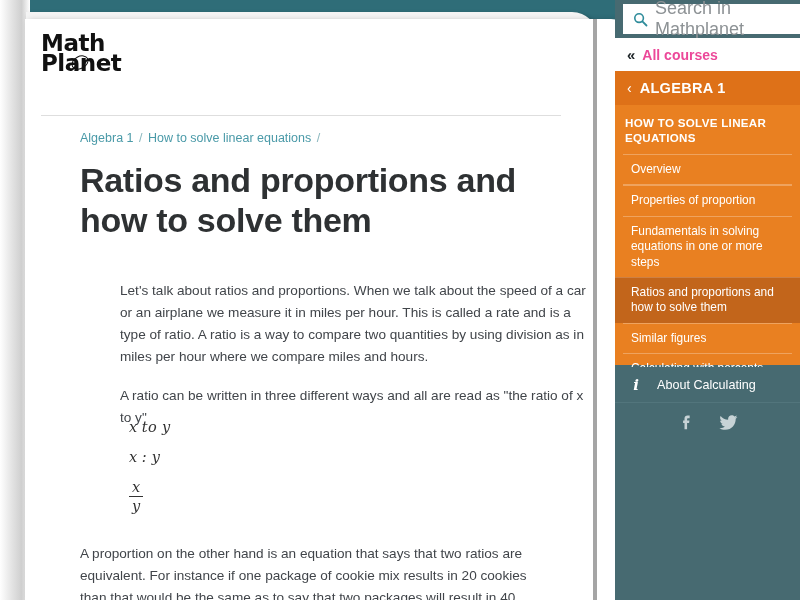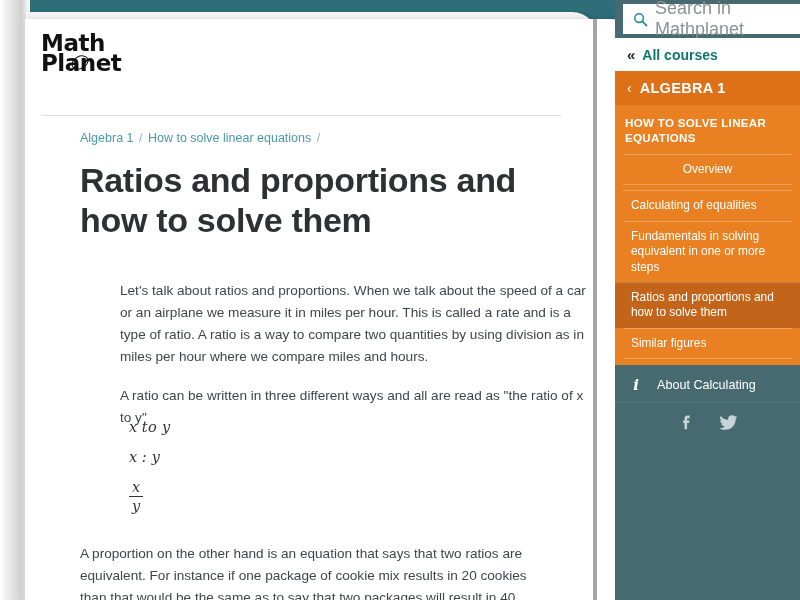--- a/index.html
+++ b/index.html
@@ -125,21 +125,21 @@
   }
   .search-icon { flex: none; width: 15px; height: 15px; margin-right: 7px; }
   .search-ph { font-size: 18px; color: #8d9295; }
 
   .all-courses {
     position: absolute; left: 0; top: 38px; width: 185px; height: 33px;
     background: #ffffff;
     display: flex; align-items: center; padding-left: 12px;
   }
   .all-courses .chev { font-size: 15px; color: #1d2427; font-weight: bold; margin-right: 7px; }
-  .all-courses .lbl { font-size: 14px; font-weight: bold; color: #0f766e; }
+  .all-courses .lbl { font-size: 14px; font-weight: bold; color: #ec4899; }
 
   .course-head {
     position: absolute; left: 0; top: 71px; width: 185px; height: 34px;
     background: #de7118;
     display: flex; align-items: center; padding-left: 12px;
   }
   .course-head .chev { font-size: 14px; color: #ffffff; margin-right: 8px; }
   .course-head .lbl {
     font-size: 14.5px; font-weight: bold; color: #ffffff; letter-spacing: 0.3px;
   }
@@ -153,24 +153,22 @@
     font-size: 11.6px; font-weight: bold; color: #ffffff;
     line-height: 1.28; letter-spacing: 0.3px;
   }
   .menu-items { padding: 5px 8px 0 8px; }
   .m-item {
     font-size: 11.9px; color: #ffffff;
     padding: 7px 8px; line-height: 1.3;
     border-top: 1px solid rgba(255,255,255,0.28);
   }
   .m-item.overview {
-    text-align: center;
     border-top: 1px solid rgba(255,255,255,0.28);
     border-bottom: 1px solid rgba(255,255,255,0.28);
-    margin-bottom: 5px;
   }
   .m-item.active {
     background: #c2651b;
     margin-left: -8px; padding-left: 16px;
     margin-right: -8px; padding-right: 8px;
     border-top: 1px solid rgba(255,255,255,0.18);
   }
 
   .about-row {
     position: absolute; left: 0; top: 367px; width: 185px; height: 36px;
@@ -281,22 +279,22 @@
 
     <div class="course-head">
       <span class="chev">‹</span>
       <span class="lbl">ALGEBRA 1</span>
     </div>
 
     <div class="menu-panel">
       <div class="menu-title">HOW TO SOLVE LINEAR EQUATIONS</div>
       <div class="menu-items">
         <div class="m-item overview">Overview</div>
-        <div class="m-item">Calculating of equalities</div>
-        <div class="m-item">Fundamentals in solving equivalent in one or more steps</div>
+        <div class="m-item">Properties of proportion</div>
+        <div class="m-item">Fundamentals in solving equations in one or more steps</div>
         <div class="m-item active">Ratios and proportions and how to solve them</div>
         <div class="m-item">Similar figures</div>
         <div class="m-item">Calculating with percents</div>
       </div>
     </div>
 
     <div class="about-row">
       <span class="info">i</span>
       <span class="lbl">About Calculating</span>
     </div>

